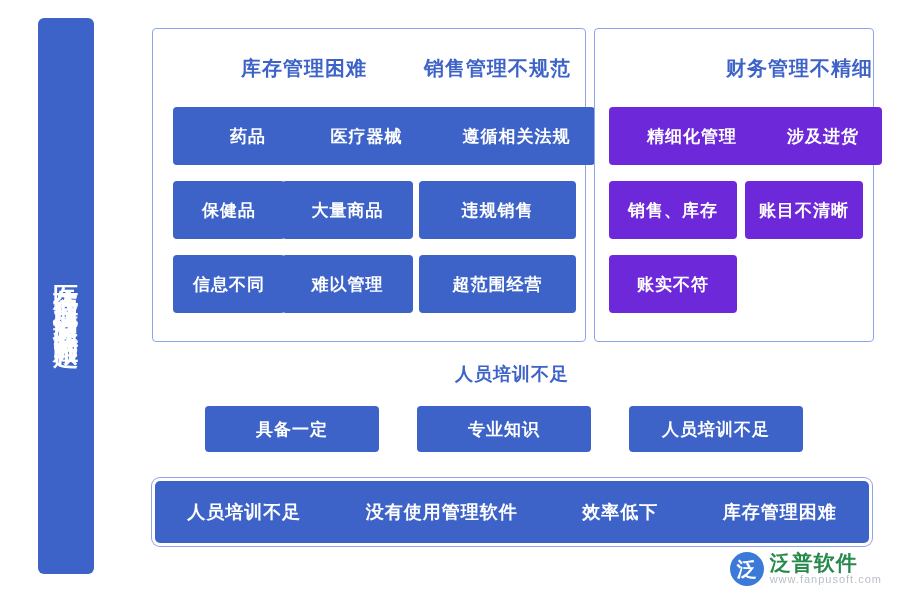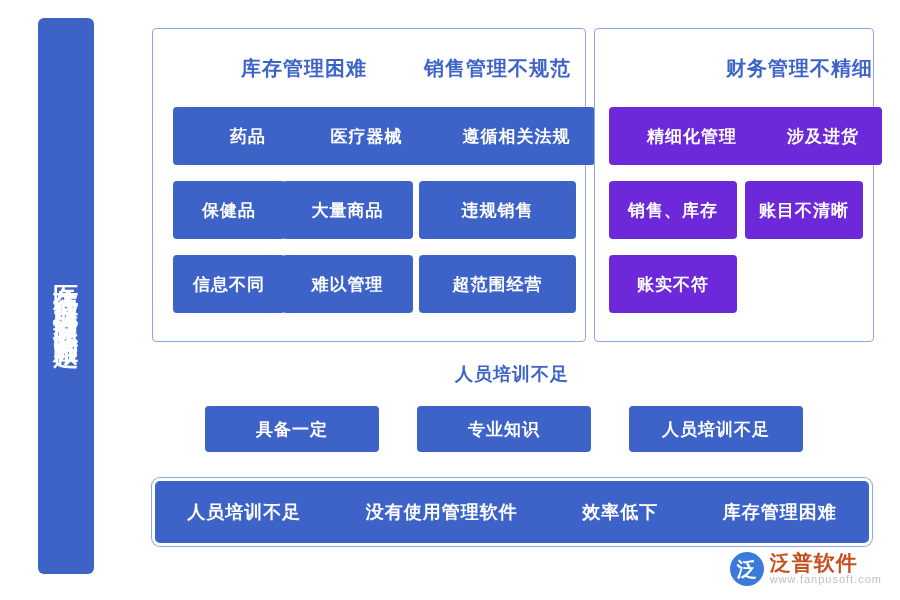--- a/index.html
+++ b/index.html
@@ -171,21 +171,21 @@
     margin-right: 6px;
   }
   .logo-texts {
     display: flex;
     flex-direction: column;
     line-height: 1.05;
   }
   .logo-cn {
     font-size: 21px;
     font-weight: bold;
-    color: #c2410c;
+    color: #15803d;
     letter-spacing: 1px;
   }
   .logo-en {
     font-size: 11px;
     color: #b3bac2;
     letter-spacing: 1px;
   }
 
   
   .watermark {

